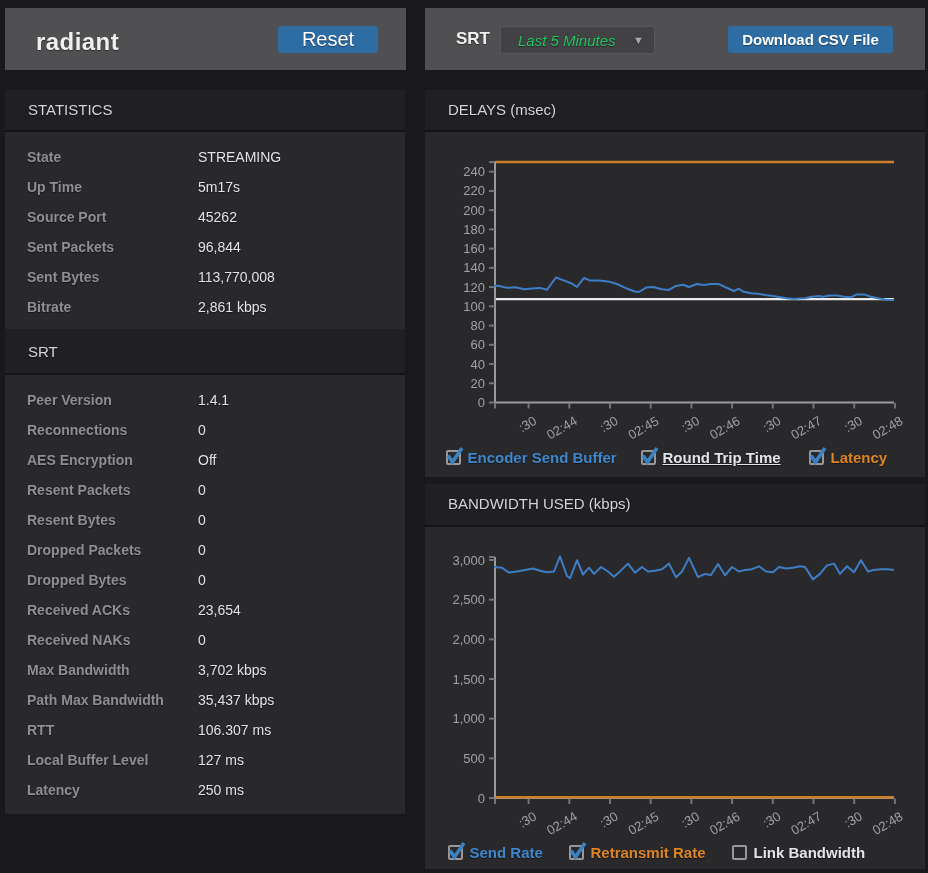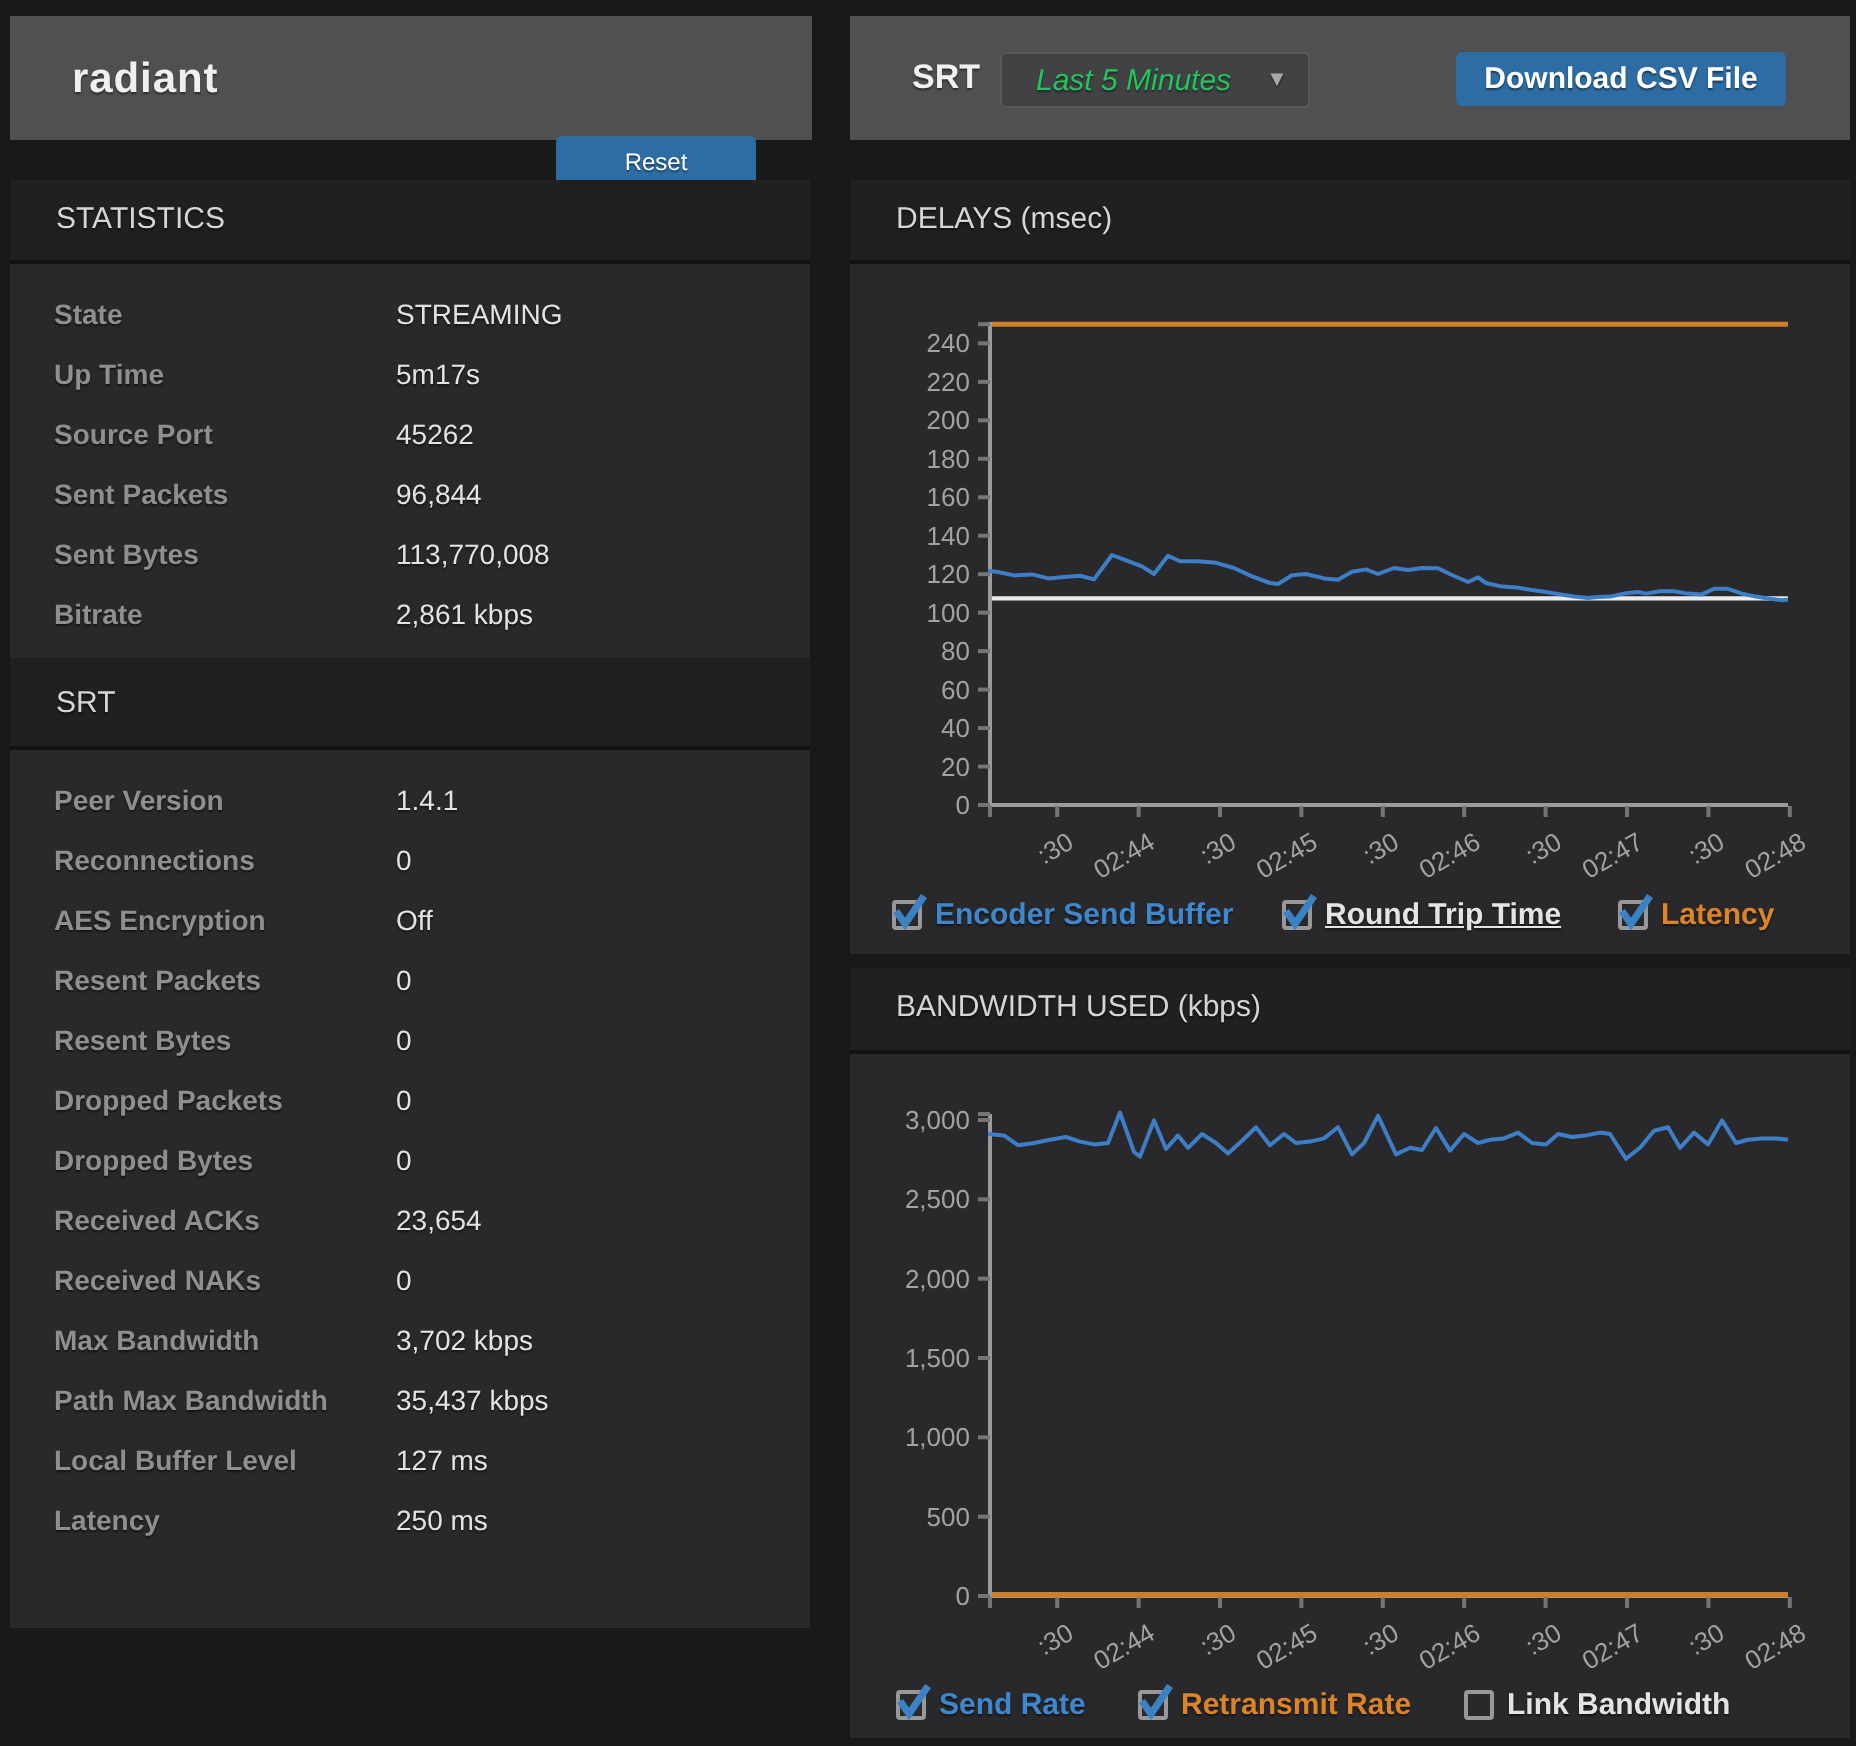--- a/index.html
+++ b/index.html
@@ -16,22 +16,22 @@
 .legend { position:absolute; height:16px; }
 .lg-item { position:absolute; top:0; }
 .lg-box { position:absolute; width:15px; height:15px; border:2px solid #98989a; border-radius:2px; background:transparent; }
 .lg-txt { position:absolute; top:-1px; font-size:15px; font-weight:bold; white-space:nowrap; text-shadow:0 1px 1px rgba(0,0,0,0.5); }
 svg text { font-family:"Liberation Sans", sans-serif; }
 </style>
 </head>
 <body>
 
 <div class="topbar" style="left:5px; width:401px;">
-  <span class="abs" style="left:31px; top:20px; font-size:21px; letter-spacing:0.45px; font-weight:bold; color:#f0f0f0;">radiant</span>
-  <div class="abs" style="left:273px; top:18px; width:100px; height:27px; background:#2e6da4; border-radius:3px; text-align:center; line-height:26px; font-size:12px; color:#fff;margin-top:42px;">Reset</div>
+  <span class="abs" style="left:31px; top:20px; font-size:24px; letter-spacing:0.45px; font-weight:bold; color:#f0f0f0;">radiant</span>
+  <div class="abs" style="left:273px; top:18px; width:100px; height:27px; background:#2e6da4; border-radius:3px; text-align:center; line-height:26px; font-size:20px; color:#fff;">Reset</div>
 </div>
 
 <div class="topbar" style="left:425px; width:500px;">
   <span class="abs" style="left:31px; top:21px; font-size:17px; font-weight:bold; color:#f0f0f0;">SRT</span>
   <div class="abs" style="left:75px; top:18px; width:155px; height:28px; background:#424245; border:1px solid #58585b; border-radius:3px;">
     <span class="abs" style="left:17px; top:5px; font-size:15px; color:#22c55e;font-style:italic;">Last 5 Minutes</span>
     <span class="abs" style="left:132px; top:7px; font-size:11px; color:#a8a8ab;">▼</span>
   </div>
   <div class="abs" style="left:303px; top:18px; width:165px; height:27px; background:#2e6da4; border-radius:3px; text-align:center; line-height:27px; font-size:15px; font-weight:bold; color:#fff;">Download CSV File</div>
 </div>
@@ -105,20 +105,24 @@
       <span class="lbl">Received NAKs</span>
       <span class="val">0</span>
     </div>
   <div class="row">
       <span class="lbl">Max Bandwidth</span>
       <span class="val">3,702 kbps</span>
     </div>
   <div class="row">
       <span class="lbl">Path Max Bandwidth</span>
       <span class="val">35,437 kbps</span>
+    </div>
+  <div class="row">
+      <span class="lbl">RTT</span>
+      <span class="val">106.307 ms</span>
     </div>
   <div class="row">
       <span class="lbl">Local Buffer Level</span>
       <span class="val">127 ms</span>
     </div>
   <div class="row">
       <span class="lbl">Latency</span>
       <span class="val">250 ms</span>
     </div>
 </div>

